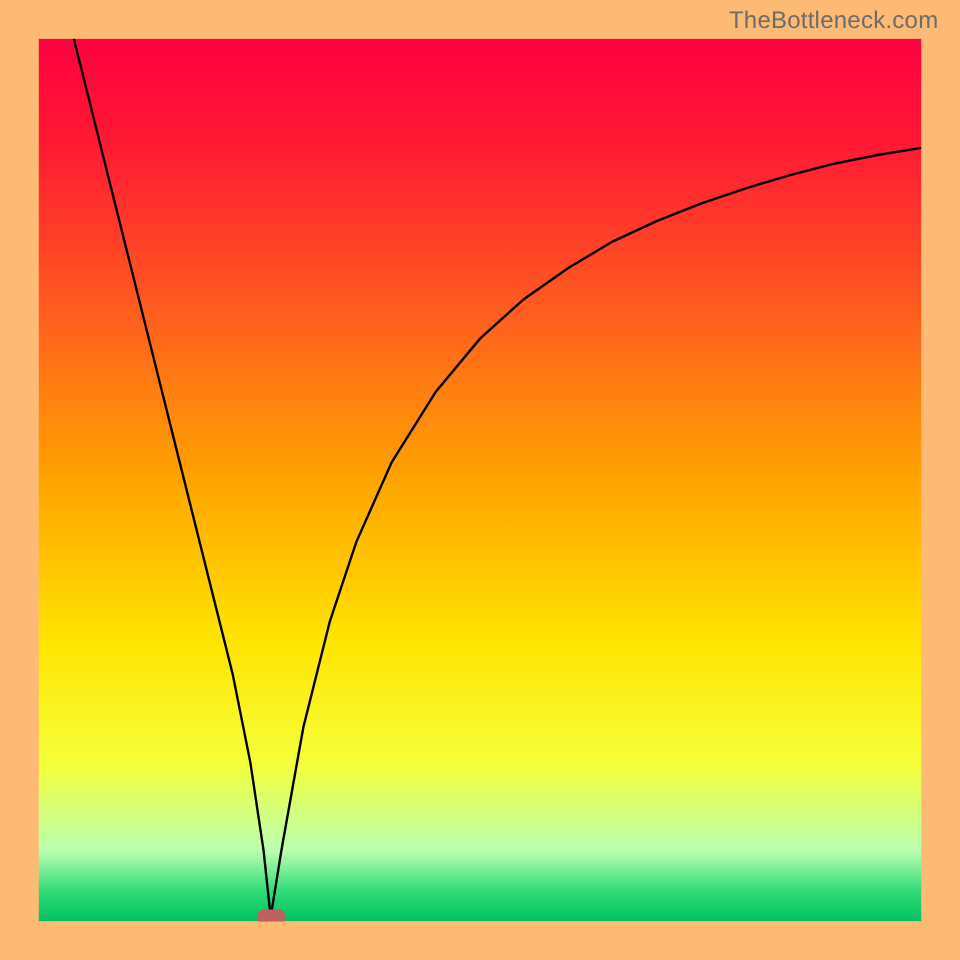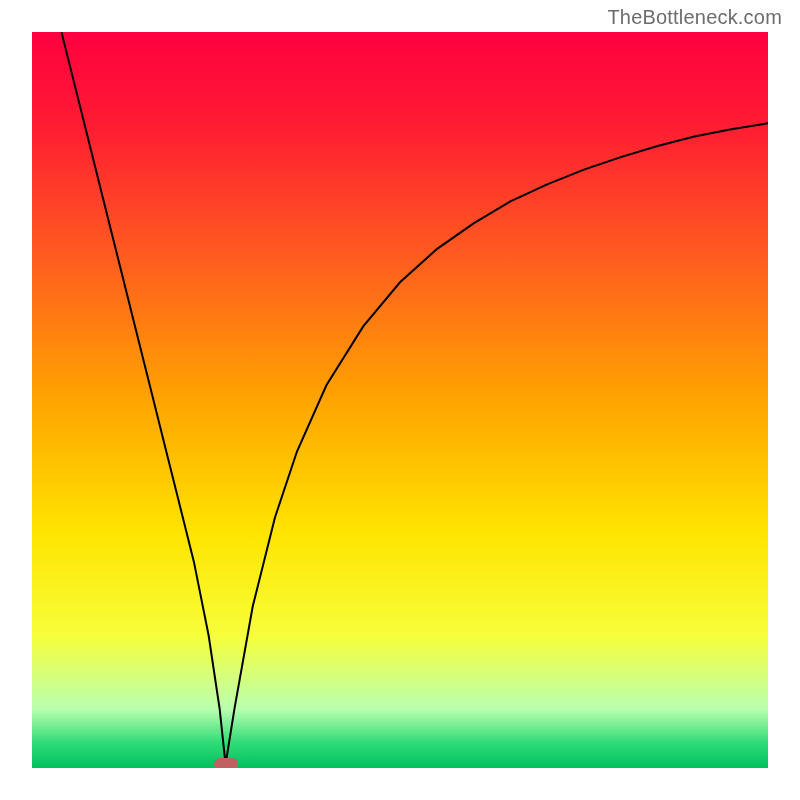--- a/index.html
+++ b/index.html
@@ -10,21 +10,21 @@
     background: #000000;
     overflow: hidden;
     font-family: Arial, Helvetica, sans-serif;
   }
   .frame {
     position: absolute;
     top: 0;
     left: 0;
     width: 800px;
     height: 800px;
-    background: #ffffff;
+    background: #fdba74;
   }
   .plot-area {
     position: absolute;
     top: 32px;
     left: 32px;
     width: 736px;
     height: 736px;
     overflow: hidden;
   }
   .plot-svg {

